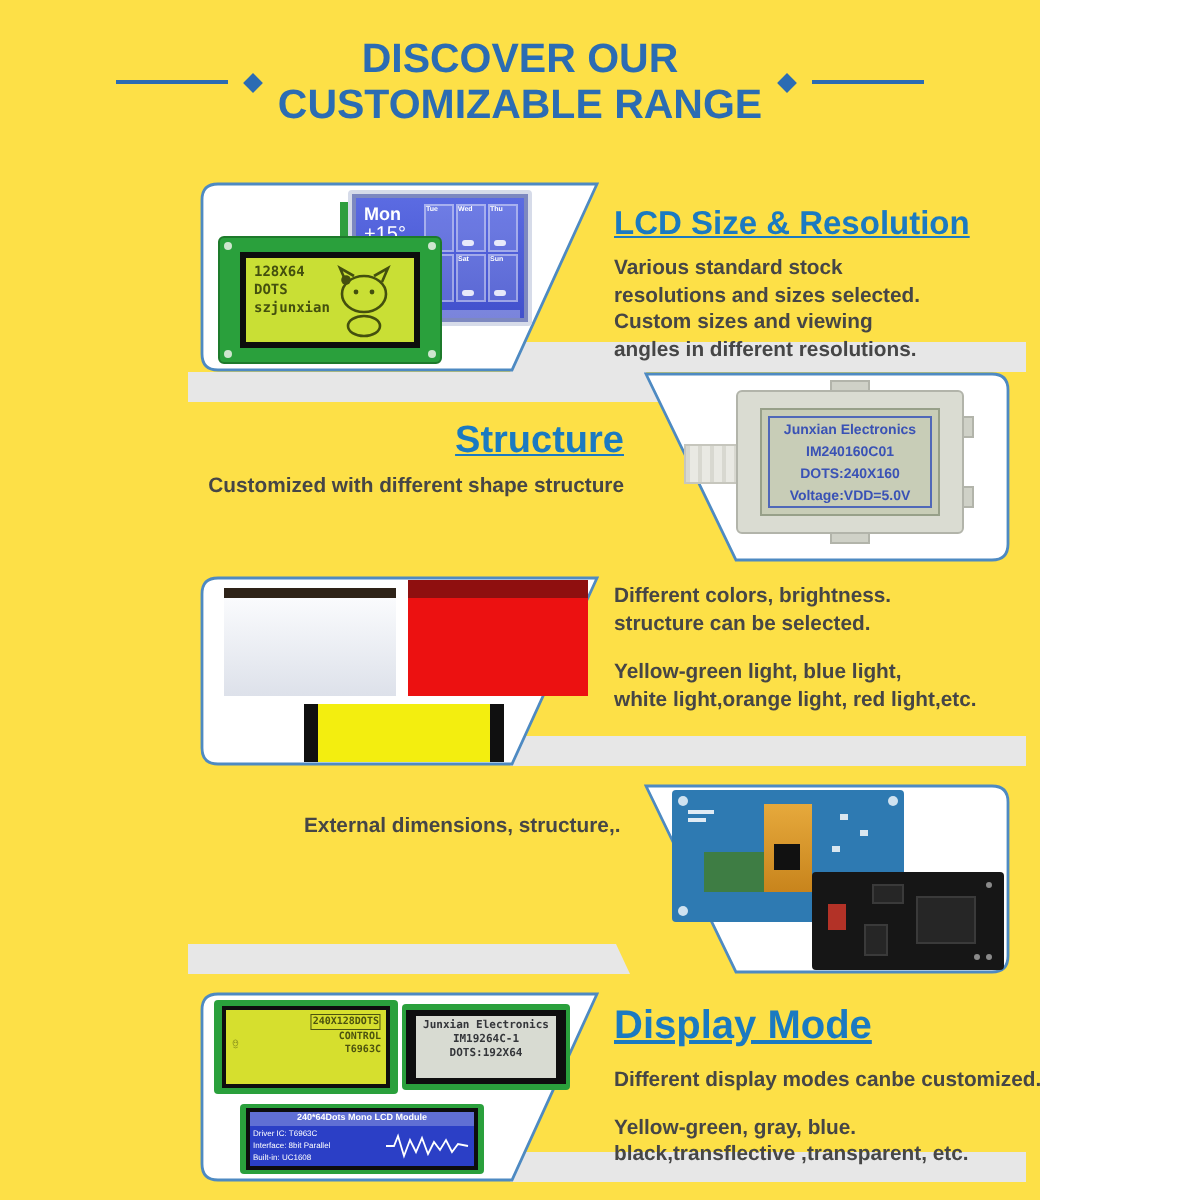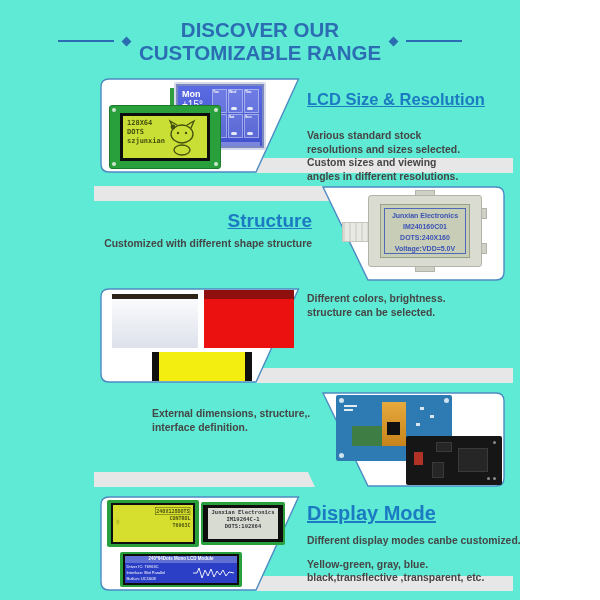--- a/index.html
+++ b/index.html
@@ -1,47 +1,47 @@
 <!DOCTYPE html>
 <html><head>
 <meta charset="utf-8">
 <style>
   * { box-sizing: border-box; margin: 0; padding: 0; }
   html,body { background:#fff; }
-  .page { position:relative; width:520px; height:600px; background:#5eead4; overflow:hidden;
+  .page { position:relative; width:520px; height:600px; background:#fde047; overflow:hidden;
           font-family:"Liberation Sans", sans-serif; }
 
   
   .header { position:absolute; top:18px; left:0; right:0; display:flex; align-items:center;
             justify-content:center; gap:9px; }
   .deco-line { width:56px; height:2px; background:#2b6cb3; }
   .deco-diamond { width:7px; height:7px; background:#2b6cb3; transform:rotate(45deg); flex:none; }
   .title { font-size:20.5px; font-weight:bold; color:#2b6cb3; text-align:center; line-height:1.14; }
 
   
   .card { position:absolute; left:100px; width:405px; height:95px; }
-  #card1{top:78px} #card2{top:186px} #card3{top:288px} #card4{top:392px} #card5{top:496px}
+  #card1{top:91px} #card2{top:186px} #card3{top:288px} #card4{top:392px} #card5{top:496px}
 
   .panel-svg { position:absolute; top:0; z-index:1; }
   .panel-svg.pleft { left:0; } .panel-svg.pright { right:0; }
   .pc { position:absolute; top:0; height:95px; z-index:2; }
   .pc.left { left:0; width:200px; } .pc.right { right:0; width:183px; }
 
   .strip { position:absolute; height:15px; background:#e7e7e7; z-index:0; }
   .strip-r { right:-8px; bottom:0; left:155px; clip-path:polygon(8px 0,100% 0,100% 100%,0 100%); }
   .strip-lt { left:-6px; top:0; width:236px; clip-path:polygon(0 0,229px 0,236px 100%,0 100%); }
   .strip-lb { left:-6px; bottom:0; width:221px; clip-path:polygon(0 0,214px 0,221px 100%,0 100%); }
 
   .tz { position:absolute; top:0; bottom:0; z-index:3; }
   .tz h2 { font-size:16.5px; color:#1b7ac1; white-space:nowrap; font-weight:bold;text-decoration:underline; }
   .bodytxt { font-size:10.4px; font-weight:bold; color:#464646; line-height:1.32; }
   .bodytxt div { white-space:nowrap; }
 
   #card1 .tz { left:207px; right:-2px; padding-top:12px; }
-  #card1 .bodytxt { margin-top:20px; }
+  #card1 .bodytxt { margin-top:6px; }
 
   #card2 .tz { left:0; width:219px; text-align:right; padding-top:24px; padding-right:7px; }
   #card2 .tz h2 { font-size:19px; }
   #card2 .bodytxt { margin-top:5px; }
 
   #card3 .tz { left:207px; right:-6px; padding-top:4px; }
   #card3 .p2 { margin-top:11px; }
 
   #card4 .tz { left:8px; width:214px; padding-top:10px; }
   #card4 .tz h2 { font-size:19px; }
@@ -281,20 +281,24 @@
     <div class="pc left">
       <div class="bl-white"></div>
       <div class="bl-red"></div>
       <div class="bl-yellow"></div>
     </div>
     <div class="tz">
       <div class="bodytxt p1">
         <div>Different colors, brightness.</div>
         <div>structure can be selected.</div>
       </div>
+      <div class="bodytxt p2">
+        <div>Yellow-green light, blue light,</div>
+        <div>white light,orange light, red light,etc.</div>
+      </div>
     </div>
   </div>
 
   <div class="card" id="card4">
     <div class="strip strip-lb"></div>
     <svg class="panel-svg pright" width="183" height="95" viewBox="0 0 183 95">
       <path d="M1 1 H174 Q182 1 182 9 V86 Q182 94 174 94 H46 Z" fill="#ffffff" stroke="#4e8ac2" stroke-width="1.4"></path>
     </svg>
     <div class="pc right">
       <div class="pcb-blue">
@@ -317,21 +321,20 @@
         <div class="chip" style="left:26px;top:26px;width:12px;height:16px"></div>
         <div class="redpart"></div>
         <span class="bdot" style="right:6px;bottom:5px"></span>
         <span class="bdot" style="right:12px;bottom:5px"></span>
         <span class="bdot" style="right:6px;top:5px"></span>
       </div>
     </div>
     <div class="tz">
       <div class="bodytxt">
         <div>External dimensions, structure,.</div>
-        <div>interface definition.</div>
       </div>
     </div>
   </div>
 
   <div class="card" id="card5">
     <div class="strip strip-r"></div>
     <svg class="panel-svg pleft" width="200" height="95" viewBox="0 0 200 95">
       <path d="M198.5 1 H9 Q1 1 1 9 V86 Q1 94 9 94 H156 Z" fill="#ffffff" stroke="#4e8ac2" stroke-width="1.4"></path>
     </svg>
     <div class="pc left">

